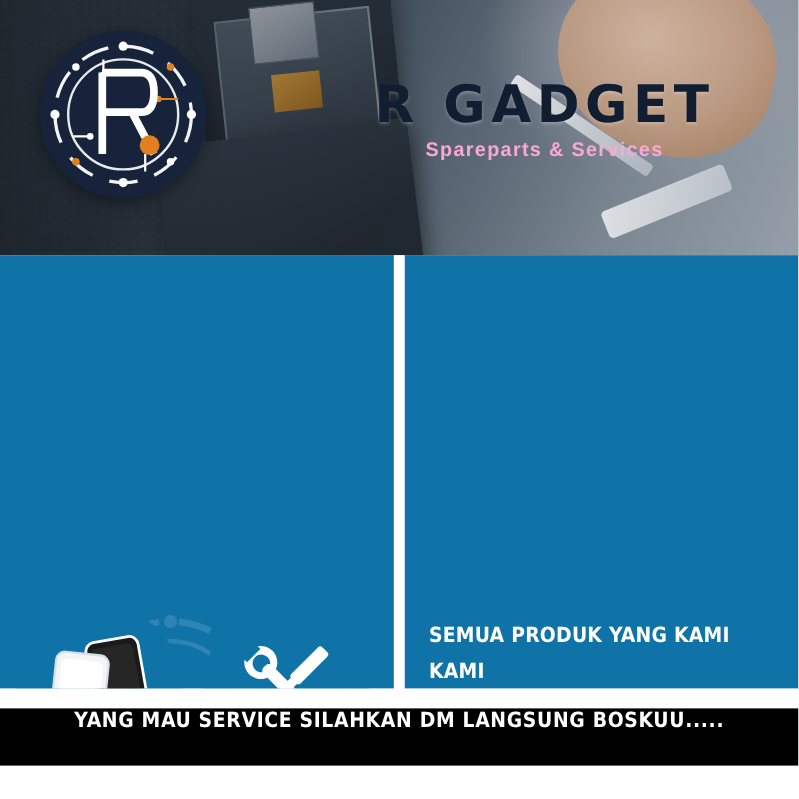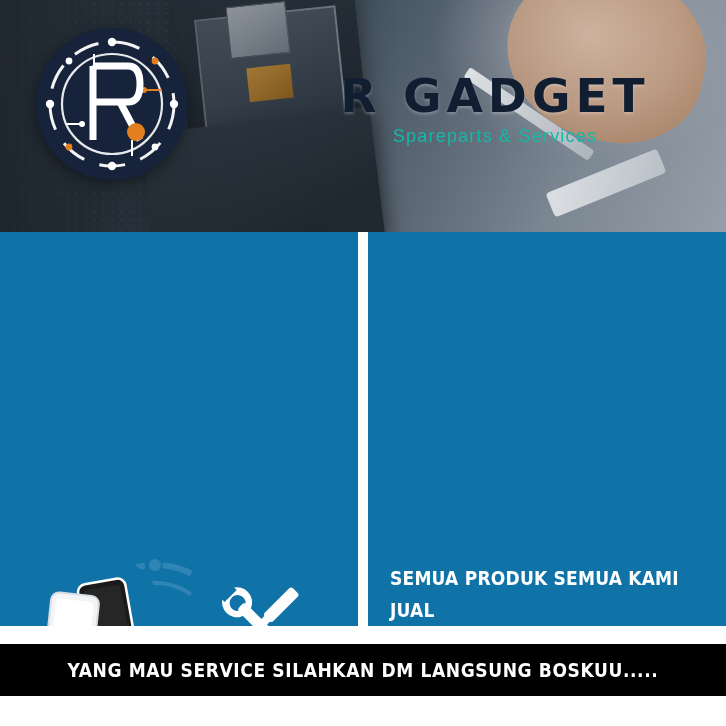--- a/index.html
+++ b/index.html
@@ -133,24 +133,24 @@
     font-weight: 700;
     font-size: 47px;
     letter-spacing: 5px;
     line-height: 1;
     color: #111d31;
     text-shadow: 0 2px 3px rgba(255,255,255,0.25);
   }
   .brand-sub {
     margin-top: 7px;
     font-family: "Liberation Sans", sans-serif;
-    font-weight: 400;
+    font-weight: 700;
     font-size: 18px;
     letter-spacing: 1.2px;
-    color: #14b8a6;
+    color: #f9a8d4;
   }
 
   
   .body-row {
     position: relative;
     display: flex;
     width: 726px;
     height: 394px;
   }
   .col-left {
@@ -231,21 +231,20 @@
     width: 726px;
     height: 100px;
     background: #ffffff;
   }
   .footer-bar {
     position: absolute;
     left: 0; top: 18px;
     width: 726px; height: 52px;
     background: #000000;
     display: flex;
-    align-items: center;
     justify-content: center;
   }
   .footer-text {
     font-family: "DejaVu Sans Condensed", "DejaVu Sans", sans-serif;
     font-weight: 700;
     font-size: 19px;
     letter-spacing: 0.6px;
     color: #ffffff;
   }
 </style>
@@ -366,21 +365,21 @@
 
         </div>
       </div>
 
     </div>
 
     <div class="col-div"></div>
 
     <div class="col-right">
       <div class="desc-text">
-        <div>SEMUA PRODUK SEMUA KAMI JUAL</div>
+        <div>SEMUA PRODUK YANG KAMI KAMI</div>
 
       </div>
     </div>
   </div>
 
   <div class="footer">
     <div class="footer-bar">
       <div class="footer-text">YANG MAU SERVICE SILAHKAN DM LANGSUNG BOSKUU.....</div>
     </div>
   </div>

